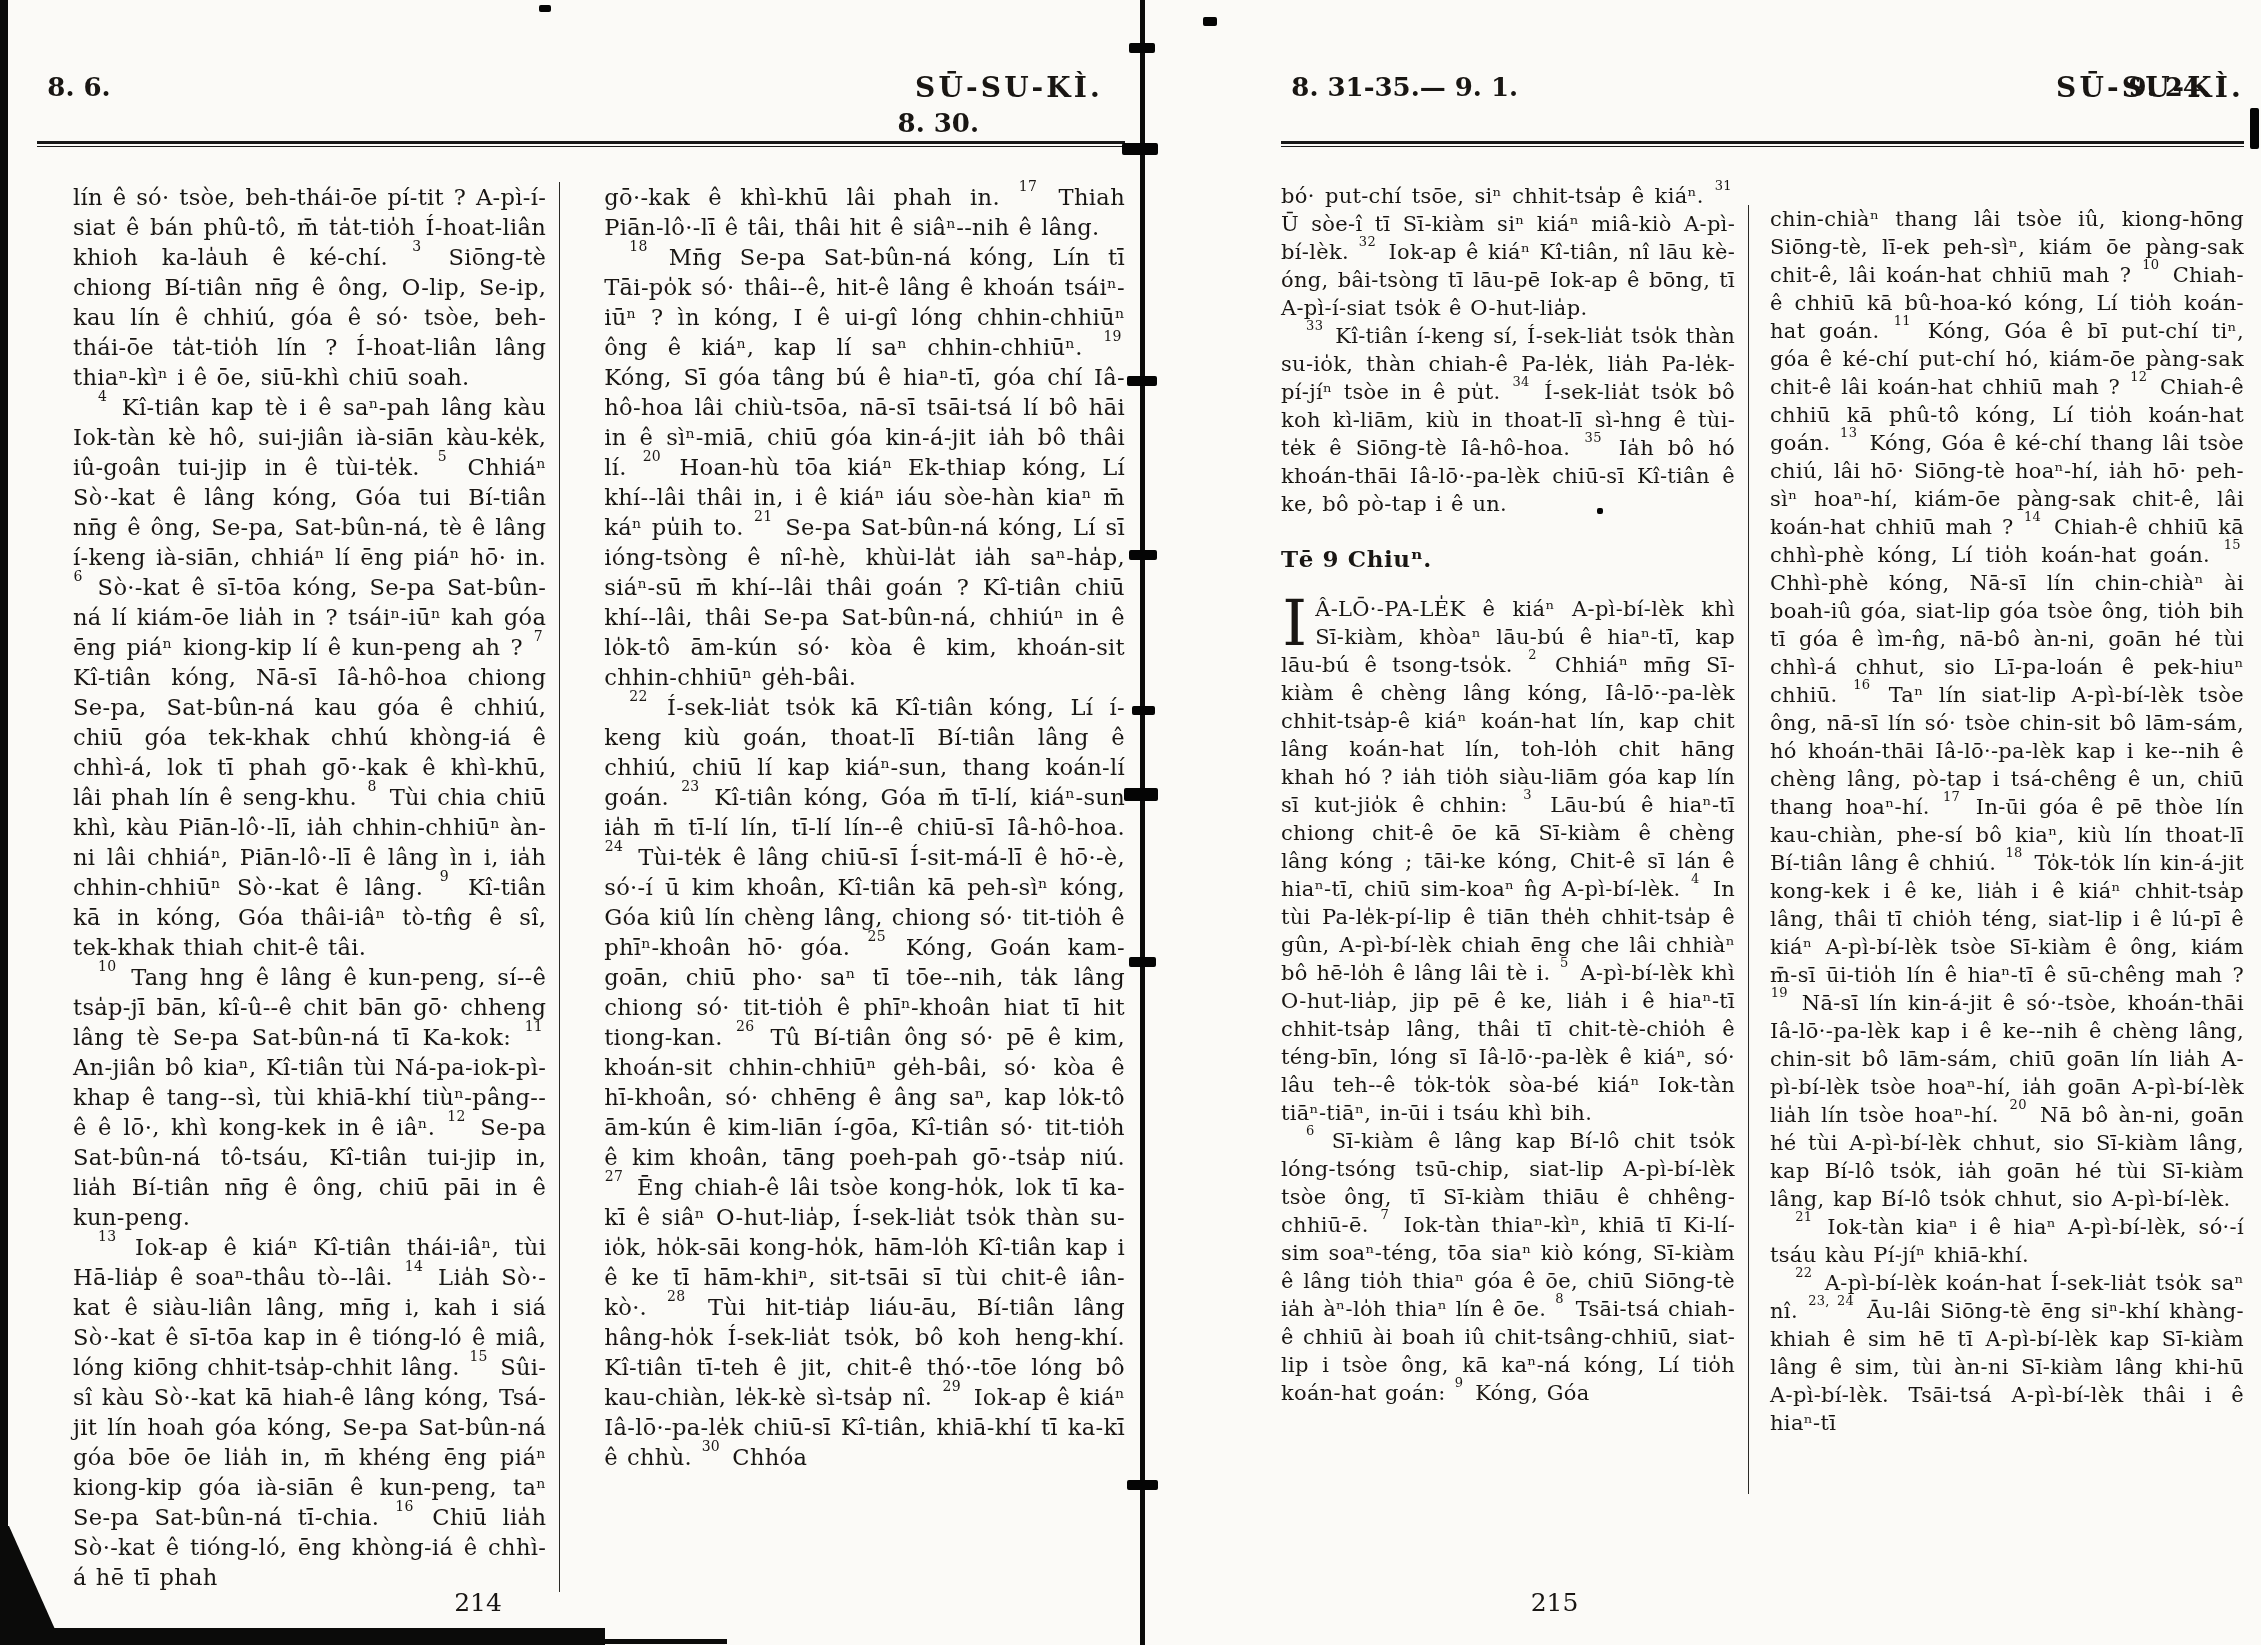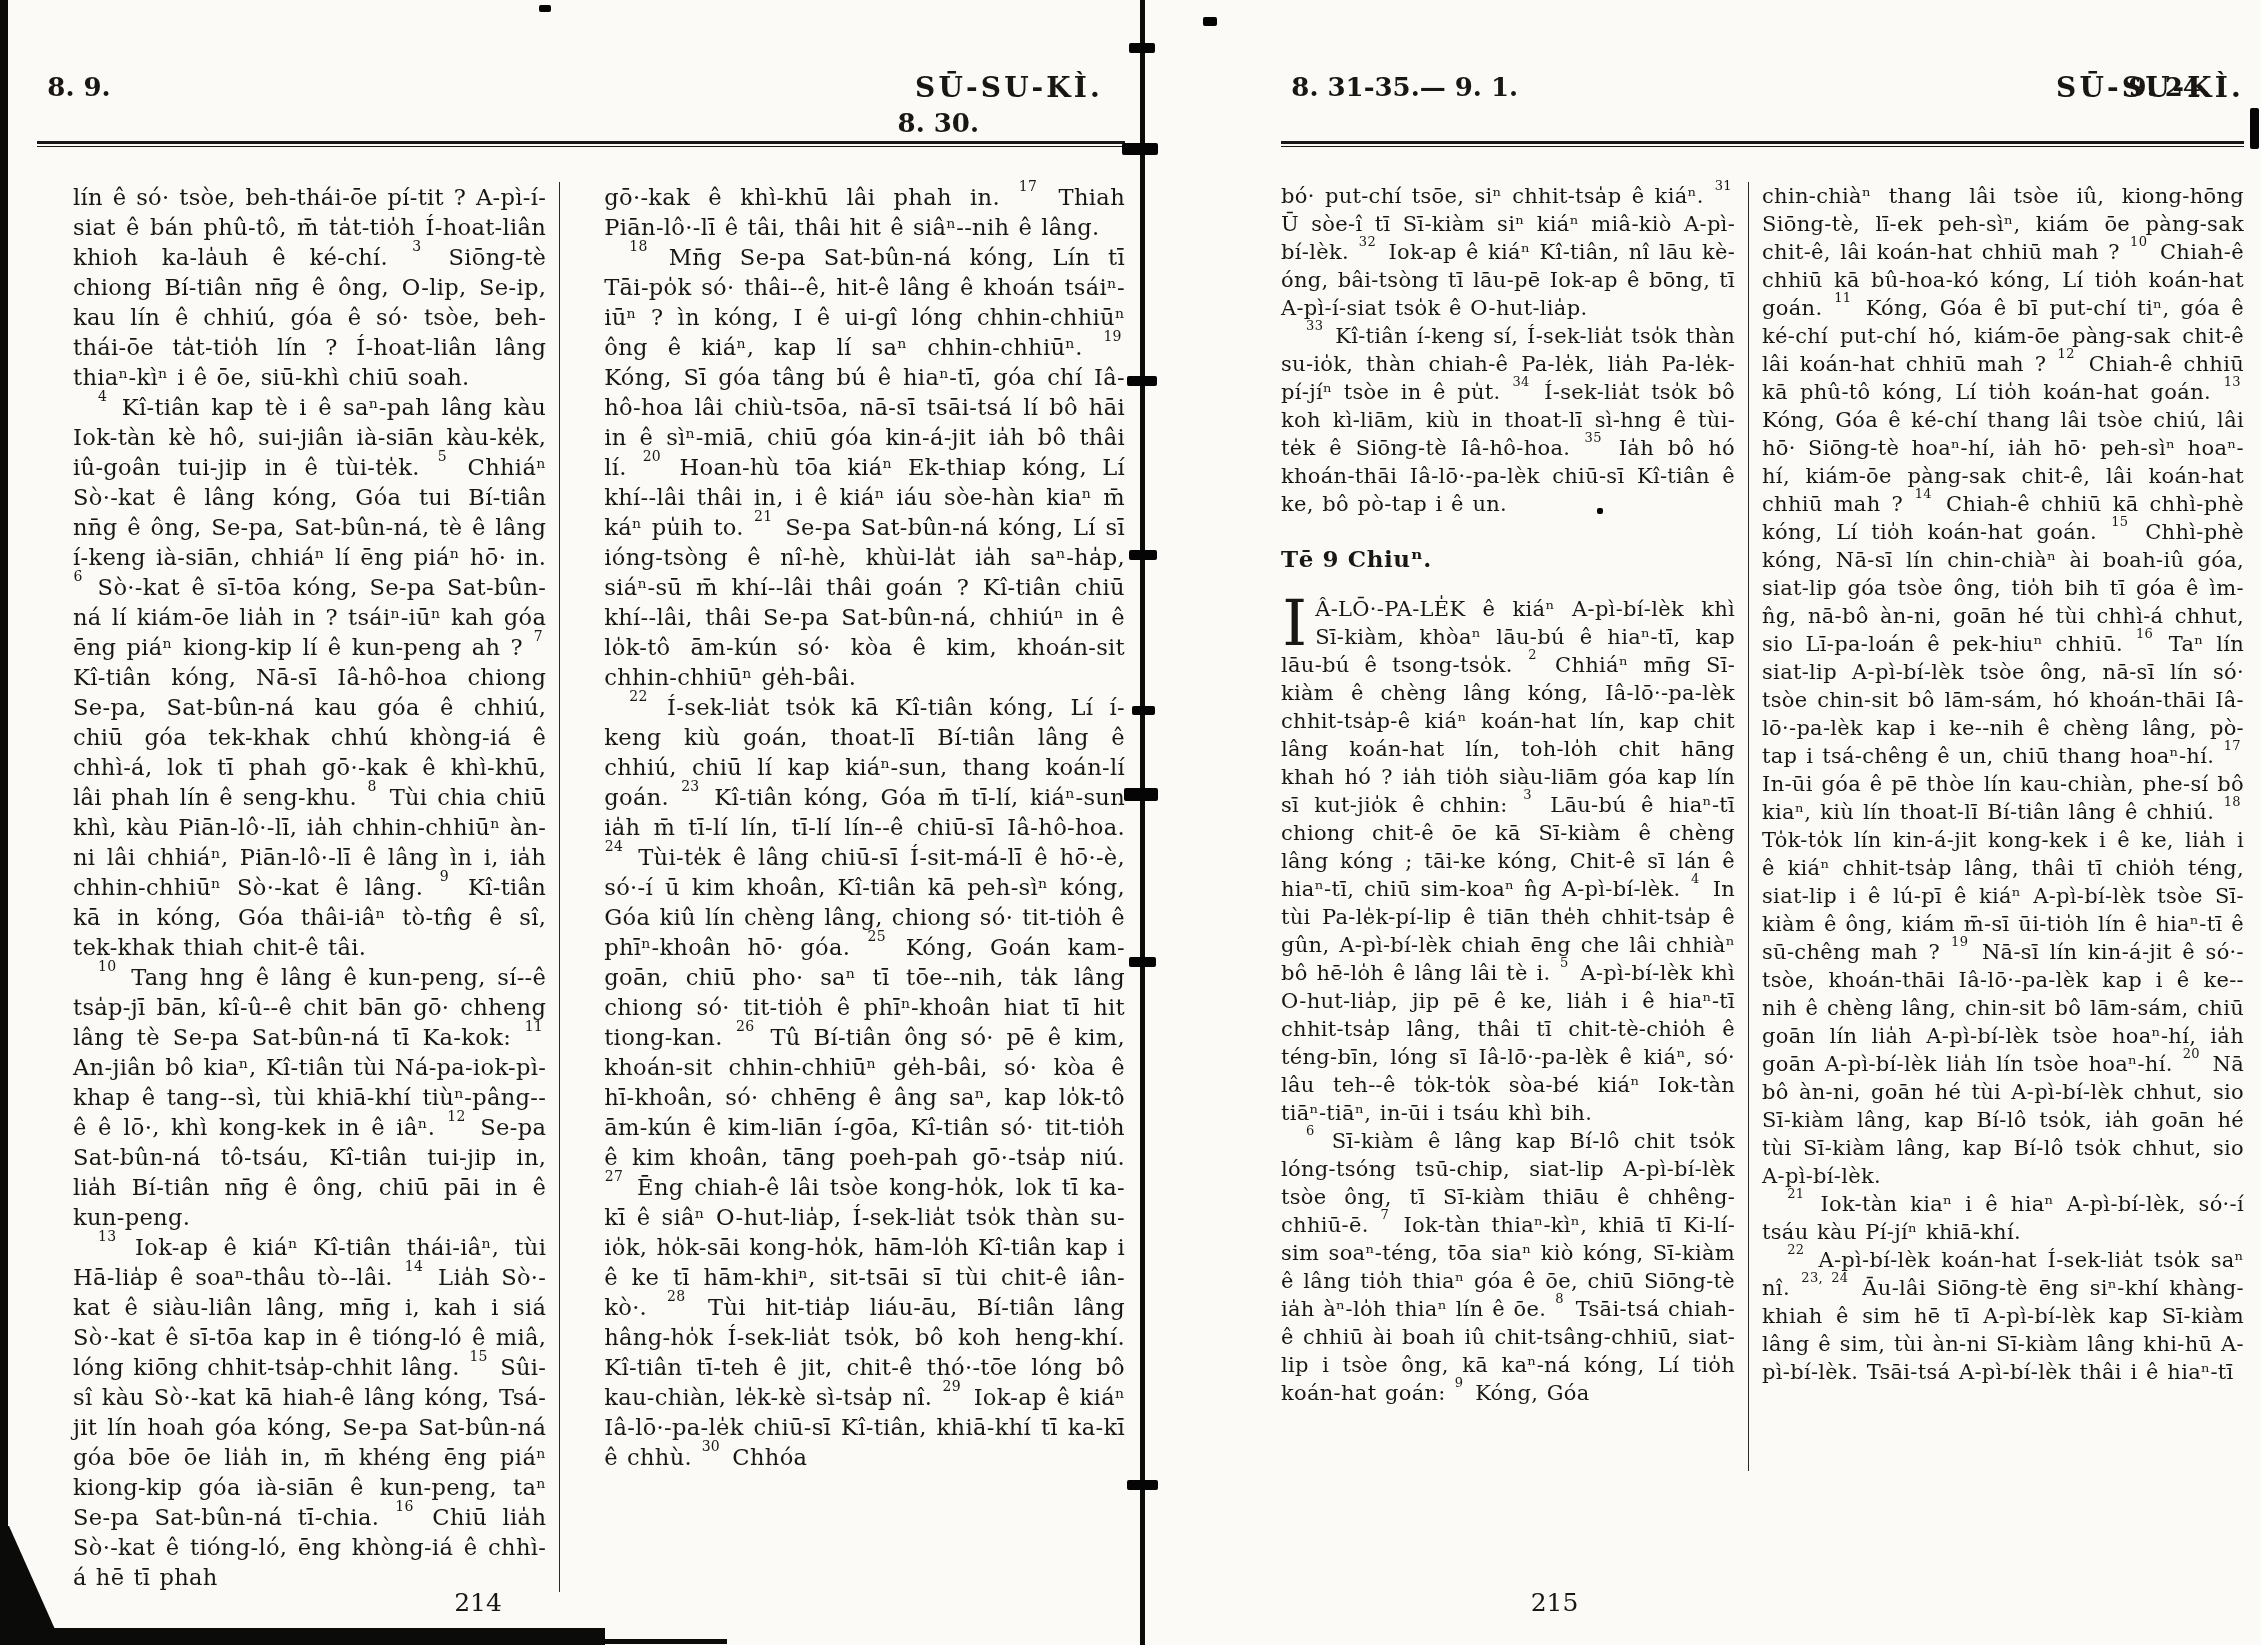--- a/index.html
+++ b/index.html
@@ -34,21 +34,21 @@
     border-top:3.2px solid #181818;
     border-bottom:1.9px solid #181818;
   }
 
   
   .cols { display:flex; margin-top:35px; align-items:stretch; }
   .col { min-height:1289px; }
   #page-left  .col-a { width:48%;   padding-right:13px; }
   #page-left  .col-b { width:52%;   padding-left:8px; border-left:1.9px solid #2b2a27; }
   #page-right .col-a { width:48.5%; padding-right:13px; }
-  #page-right .col-b { width:51.5%; padding-left:13px; border-left:1.9px solid #2b2a27; }
+  #page-right .col-b { width:51.5%; padding-left:21px; border-left:1.9px solid #2b2a27;margin-top:23px; }
 
   .body-text {
     text-align:justify; text-justify:inter-word;
     letter-spacing:0.3px; word-spacing:1.6px;
   }
   #page-left  .body-text { font-size:22.6px; line-height:30px;margin-left:36px; }
   #page-right .body-text { font-size:21px; line-height:28px; }
   .body-text.indent { text-indent:24.5px; }
 
   sup.verse {
@@ -95,21 +95,21 @@
   .s1 { left:539px;  top:5.2px;   width:11.6px; height:7px; }
   .s2 { left:1203px; top:17px;  width:14px; height:9px; }
   .s3 { left:1597px; top:508px; width:5.8px;  height:5.8px;  }
   .s4 { left:2250px; top:108px; width:9px; height:41px; }
 </style>
 </head>
 <body>
 
 <div class="page" id="page-left">
   <div class="running-head">
-    <span class="head-left">8. 9.</span>
+    <span class="head-left">8. 6.</span>
     <span class="head-title">SŪ-SU-KÌ.</span>
     <span class="head-right">8. 30.</span>
   </div>
   <div class="double-rule"></div>
   <div class="cols">
     <div class="col col-a">
         <p class="body-text">lín ê só· tsòe, beh-thái-ōe pí-tit ? A-pì-í-siat ê bán phû-tô, m̄ ta̍t-tio̍h Í-hoat-liân khioh ka-la̍uh ê ké-chí. <sup class="verse">3</sup> Siōng-tè chiong Bí-tiân nn̄g ê ông, O-lip, Se-ip, kau lín ê chhiú, góa ê só· tsòe, beh-thái-ōe ta̍t-tio̍h lín ? Í-hoat-liân lâng thiaⁿ-kìⁿ i ê ōe, siū-khì chiū soah.</p>
         <p class="body-text indent"><sup class="verse">4</sup> Kî-tiân kap tè i ê saⁿ-pah lâng kàu Iok-tàn kè hô, sui-jiân ià-siān kàu-ke̍k, iû-goân tui-jip in ê tùi-te̍k. <sup class="verse">5</sup> Chhiáⁿ Sò·-kat ê lâng kóng, Góa tui Bí-tiân nn̄g ê ông, Se-pa, Sat-bûn-ná, tè ê lâng í-keng ià-siān, chhiáⁿ lí ēng piáⁿ hō· in. <sup class="verse">6</sup> Sò·-kat ê sī-tōa kóng, Se-pa Sat-bûn-ná lí kiám-ōe lia̍h in ? tsáiⁿ-iūⁿ kah góa ēng piáⁿ kiong-kip lí ê kun-peng ah ? <sup class="verse">7</sup> Kî-tiân kóng, Nā-sī Iâ-hô-hoa chiong Se-pa, Sat-bûn-ná kau góa ê chhiú, chiū góa tek-khak chhú khòng-iá ê chhì-á, lok tī phah gō·-kak ê khì-khū, lâi phah lín ê seng-khu. <sup class="verse">8</sup> Tùi chia chiū khì, kàu Piān-lô·-lī, ia̍h chhin-chhiūⁿ àn-ni lâi chhiáⁿ, Piān-lô·-lī ê lâng ìn i, ia̍h chhin-chhiūⁿ Sò·-kat ê lâng. <sup class="verse">9</sup> Kî-tiân kā in kóng, Góa thâi-iâⁿ tò-tn̂g ê sî, tek-khak thiah chit-ê tâi.</p>
         <p class="body-text indent"><sup class="verse">10</sup> Tang hng ê lâng ê kun-peng, sí--ê tsa̍p-jī bān, kî-û--ê chit bān gō· chheng lâng tè Se-pa Sat-bûn-ná tī Ka-kok: <sup class="verse">11</sup> An-jiân bô kiaⁿ, Kî-tiân tùi Ná-pa-iok-pì-khap ê tang--sì, tùi khiā-khí tiùⁿ-pâng--ê ê lō·, khì kong-kek in ê iâⁿ. <sup class="verse">12</sup> Se-pa Sat-bûn-ná tô-tsáu, Kî-tiân tui-jip in, lia̍h Bí-tiân nn̄g ê ông, chiū pāi in ê kun-peng.</p>
         <p class="body-text indent"><sup class="verse">13</sup> Iok-ap ê kiáⁿ Kî-tiân thái-iâⁿ, tùi Hā-lia̍p ê soaⁿ-thâu tò--lâi. <sup class="verse">14</sup> Lia̍h Sò·-kat ê siàu-liân lâng, mn̄g i, kah i siá Sò·-kat ê sī-tōa kap in ê tióng-ló ê miâ, lóng kiōng chhit-tsa̍p-chhit lâng. <sup class="verse">15</sup> Sûi-sî kàu Sò·-kat kā hiah-ê lâng kóng, Tsá-jit lín hoah góa kóng, Se-pa Sat-bûn-ná góa bōe ōe lia̍h in, m̄ khéng ēng piáⁿ kiong-kip góa ià-siān ê kun-peng, taⁿ Se-pa Sat-bûn-ná tī-chia. <sup class="verse">16</sup> Chiū lia̍h Sò·-kat ê tióng-ló, ēng khòng-iá ê chhì-á hē tī phah</p>

